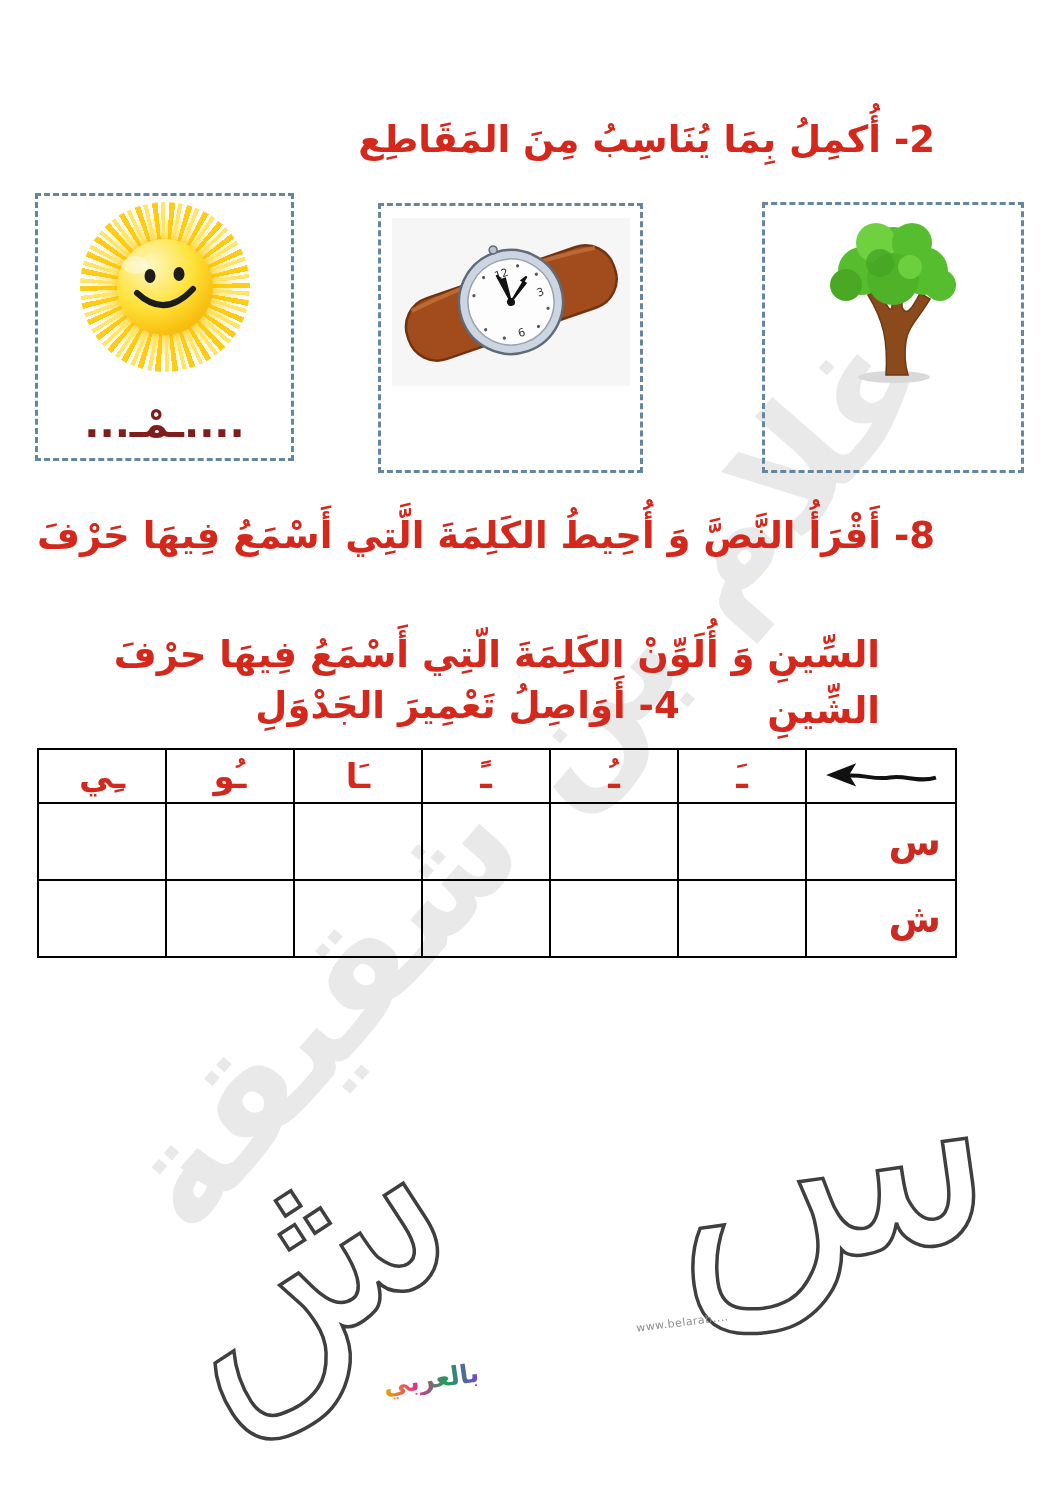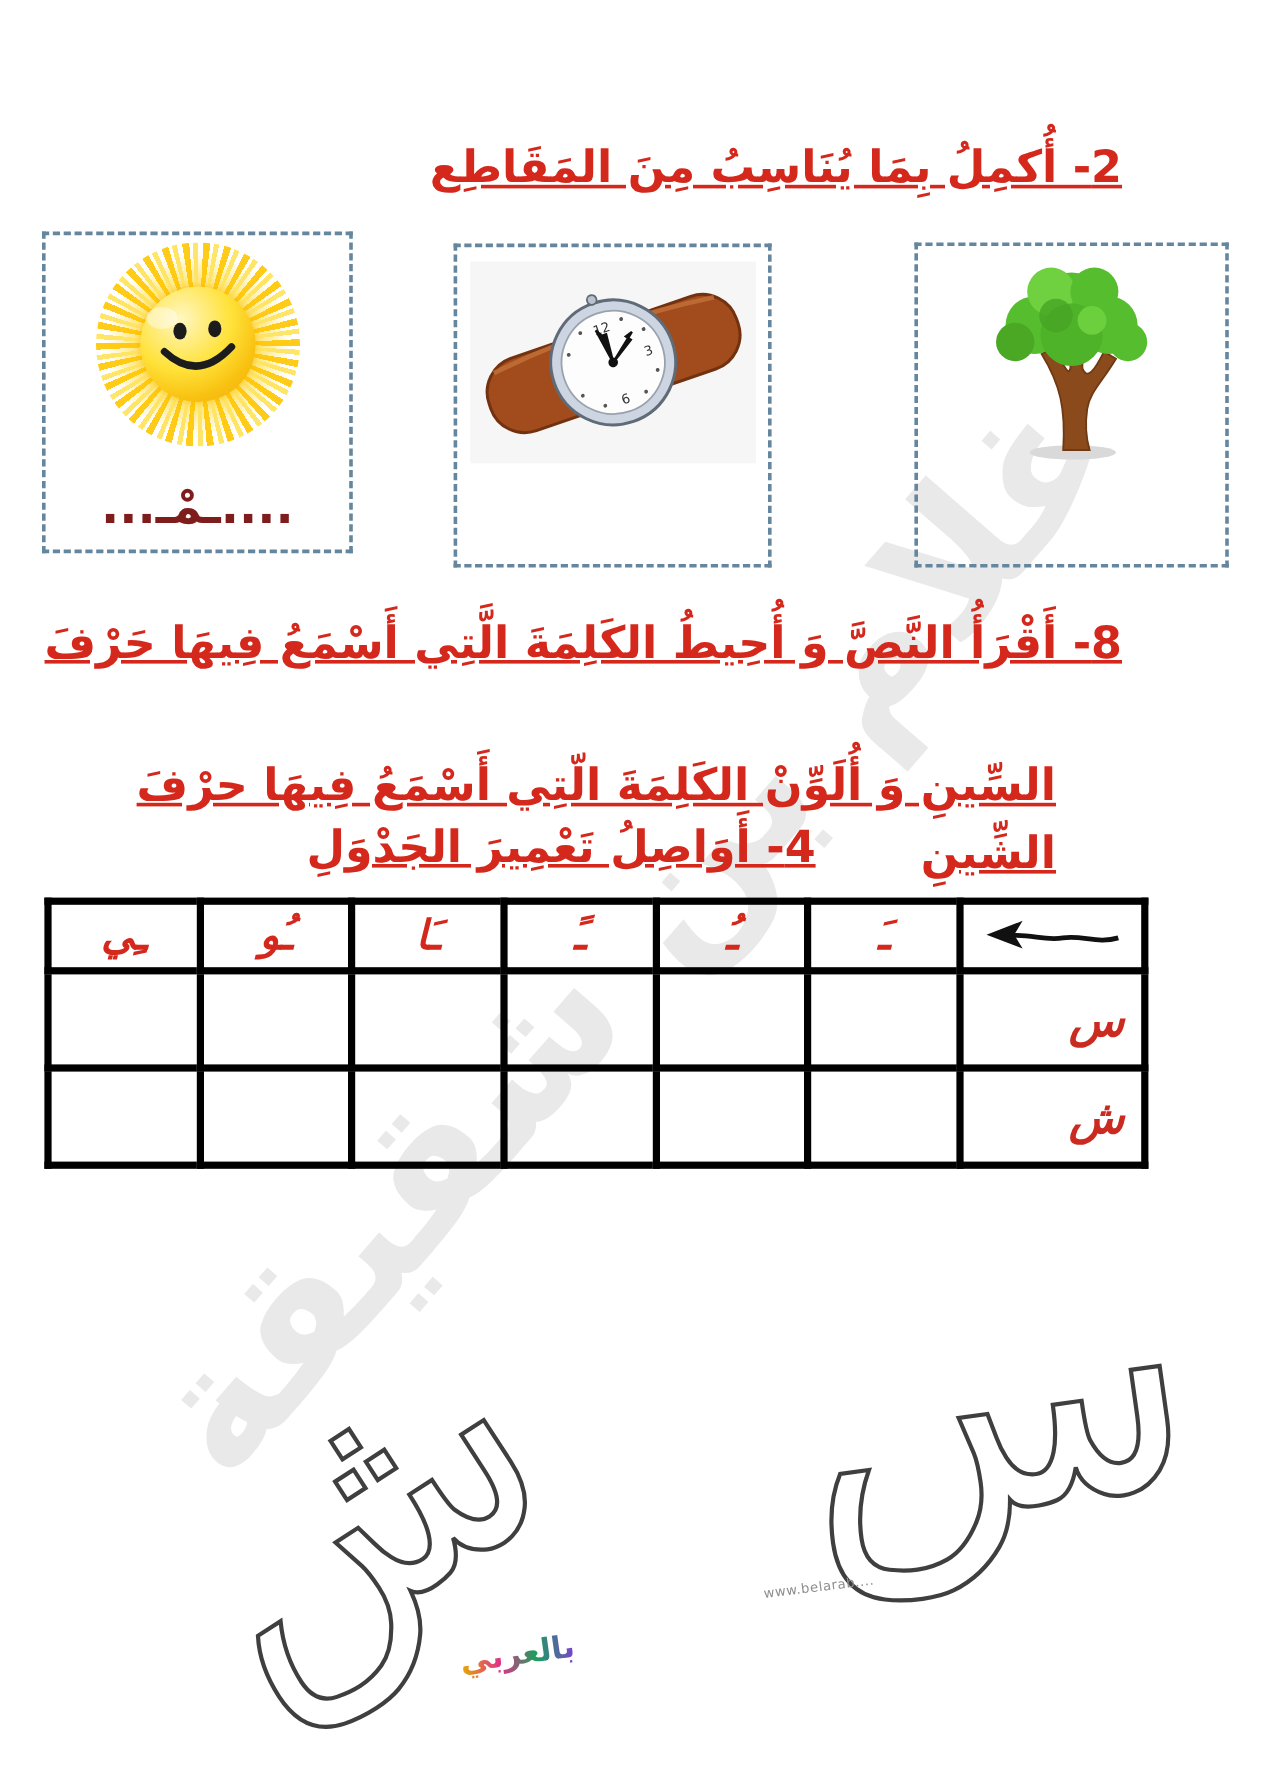--- a/index.html
+++ b/index.html
@@ -11,21 +11,21 @@
   .watermark{
     position:absolute;left:20px;top:660px;width:1060px;z-index:0;
     font-size:150px;font-weight:bold;color:#e9e9e9;text-align:center;
     direction:rtl;white-space:nowrap;transform:rotate(-49deg);transform-origin:center;
     user-select:none;
   }
   .layer{position:relative;z-index:1;}
   
   .red-line{
     position:absolute;left:0;text-align:right;direction:rtl;
-    color:#d5281c;font-weight:bold;font-size:37px;line-height:1.5;text-decoration:underline;
+    color:#d5281c;font-weight:bold;font-size:37px;line-height:1.5;
   }
   .ex2-title{top:112px;right:118px;}
   .ex3-line1{top:508px;right:118px;}
   .ex3-line2{top:594px;right:173px;margin-top:33px;}
   .ex4-title{top:678px;right:118px;text-align:center;}
   
   .card{
     position:absolute;border:3px dashed #64869e;background:transparent;
     display:flex;flex-direction:column;align-items:center;justify-content:space-between;
   }
@@ -50,21 +50,21 @@
     background:radial-gradient(circle at 35% 28%, #fff7c2 0%, #ffe23a 45%, #f9c313 70%, #eda703 100%);
     box-shadow:0 0 6px rgba(240,170,0,.55);
   }
   
   .img-box{margin-top:10px;}
   
   table.vtable{
     position:absolute;left:37px;top:748px;width:920px;direction:rtl;
     border-collapse:collapse;table-layout:fixed;z-index:1;
   }
-  table.vtable td{border:6px solid #000000;background:transparent;vertical-align:middle;font-style:italic;}
+  table.vtable td{border:2px solid #000000;background:transparent;vertical-align:middle;}
   td.col-first{width:146px;}
   tr.hdr td{height:50px;text-align:center;}
   tr.body-row td{height:73px;}
   .vowel{color:#d5281c;font-weight:bold;font-size:34px;line-height:1;}
   .rowlabel{
     color:#cb2a20;font-weight:bold;font-size:38px;direction:rtl;
     text-align:right;padding-left:0;padding-right:14px;
   }
   
   .letter-seen{position:absolute;left:648px;top:1128px;width:380px;height:240px;transform:rotate(-8deg);}

